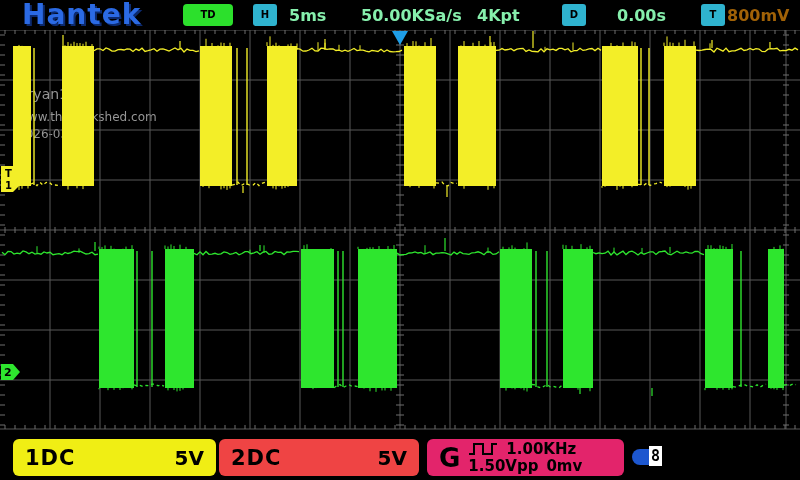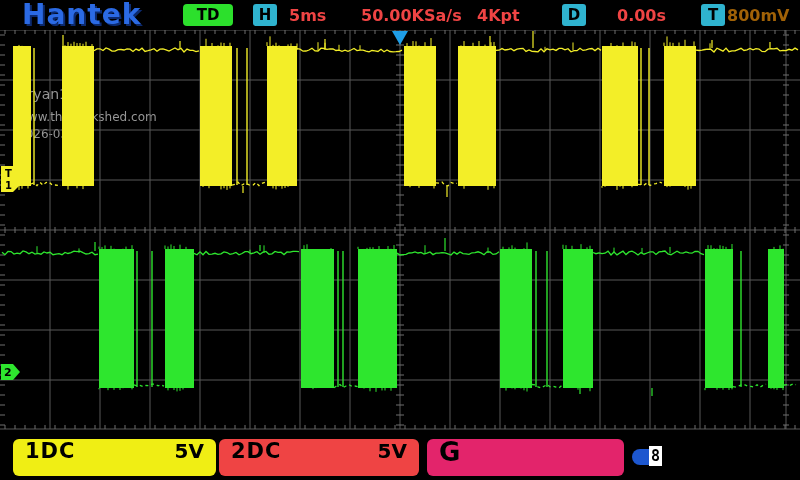--- a/index.html
+++ b/index.html
@@ -3,38 +3,38 @@
 <meta charset="utf-8">
 <style>
   html,body{margin:0;padding:0;background:#222;}
   .screen{position:relative;width:800px;height:480px;background:#000;overflow:hidden;
           font-family:"DejaVu Sans",sans-serif;}
   
   .topbar{position:absolute;left:0;top:0;width:800px;height:30px;background:#000;z-index:5;}
   .logo{position:absolute;left:22px;top:-2px;font-size:28px;font-weight:bold;
         color:#2b6ae4;text-shadow:2px 2px 0 #0c2a6e;letter-spacing:1px;}
   .badge{position:absolute;top:4px;height:22px;line-height:22px;text-align:center;
-         font-weight:bold;color:#000;border-radius:4px;font-size:15px;}
+         font-weight:bold;color:#000;border-radius:4px;font-size:10px;}
   .badge.green{left:183px;width:50px;background:#2ce02c;}
   .badge.cyan{width:24px;background:#2fb3cf;border-radius:3px;}
   .b-h{left:253px;} .b-d{left:562px;} .b-t{left:701px;}
-  .stat{position:absolute;top:6px;color:#ef4444;font-weight:bold;font-size:16px;white-space:nowrap;}
+  .stat{position:absolute;top:6px;color:#86efac;font-weight:bold;font-size:16px;white-space:nowrap;}
   .s-tb{left:289px;} .s-rate{left:361px;} .s-dep{left:477px;} .s-off{left:617px;}
   .s-lvl{left:727px;color:#a16207;}
   
   .mark{position:absolute;left:18px;top:86px;color:#969696;z-index:1;}
   .mark .l1{font-size:14px;margin:0 0 8px 0;}
   .mark .l2{font-size:12px;margin:0 0 3px 0;}
   .mark .l3{font-size:12px;margin:0;}
   
   svg.scope{position:absolute;left:0;top:0;z-index:2;}
   
   .botbar{position:absolute;left:0;top:430px;width:800px;height:50px;background:#000;z-index:5;}
   .chbox{position:absolute;top:9px;height:37px;border-radius:6px;box-sizing:border-box;
-         display:flex;justify-content:space-between;padding:0 12px;
+         display:flex;align-items:center;justify-content:space-between;padding:0 12px;
          color:#000;font-weight:bold;}
   .ch1{left:13px;width:203px;background:#f0ee14;}
   .ch2{left:219px;width:200px;background:#ef4444;}
   .chbox .lab{font-size:21px;letter-spacing:1px;}
   .chbox .val{font-size:20px;}
   .gen{left:427px;width:197px;background:#e3246b;justify-content:flex-start;gap:8px;}
   .gen .glab{font-size:26px;line-height:1;}
   .gencol{display:flex;flex-direction:column;line-height:1;}
   .genrow{display:flex;align-items:center;gap:8px;height:17px;}
   .gentx{font-size:15px;}
@@ -730,20 +730,32 @@
     <div class="chbox ch1">
       <span class="lab">1DC</span>
       <span class="val">5V</span>
     </div>
     <div class="chbox ch2">
       <span class="lab">2DC</span>
       <span class="val">5V</span>
     </div>
     <div class="chbox gen">
       <span class="glab">G</span>
+      <div class="gencol">
+        <div class="genrow">
+          <svg width="30" height="14" viewBox="0 0 30 14">
+            <path d="M1,12 h5 v-10 h9 v10 h9 v-10 h5" fill="none" stroke="#000" stroke-width="2"></path>
+          </svg>
+          <span class="gentx">1.00KHz</span>
+        </div>
+        <div class="genrow">
+          <span class="gentx">1.50Vpp</span>
+          <span class="gentx">0mv</span>
+        </div>
+      </div>
     </div>
     <div class="usb">
       <div class="usb-body"></div>
       <div class="usb-digit">8</div>
     </div>
   </div>
 
 </div>
 
 </body></html>

